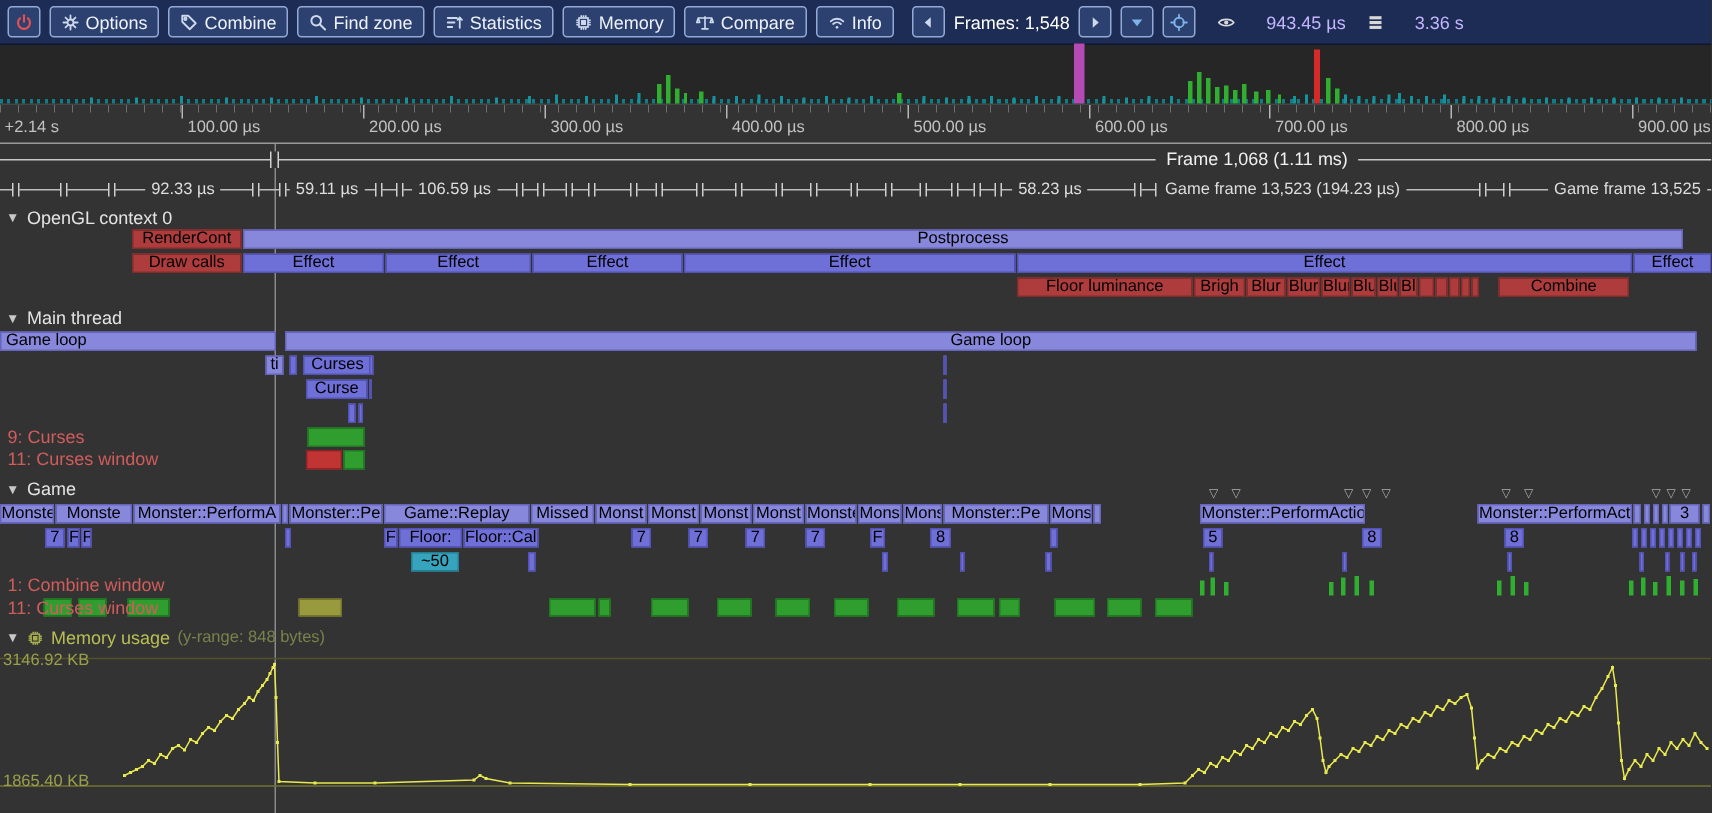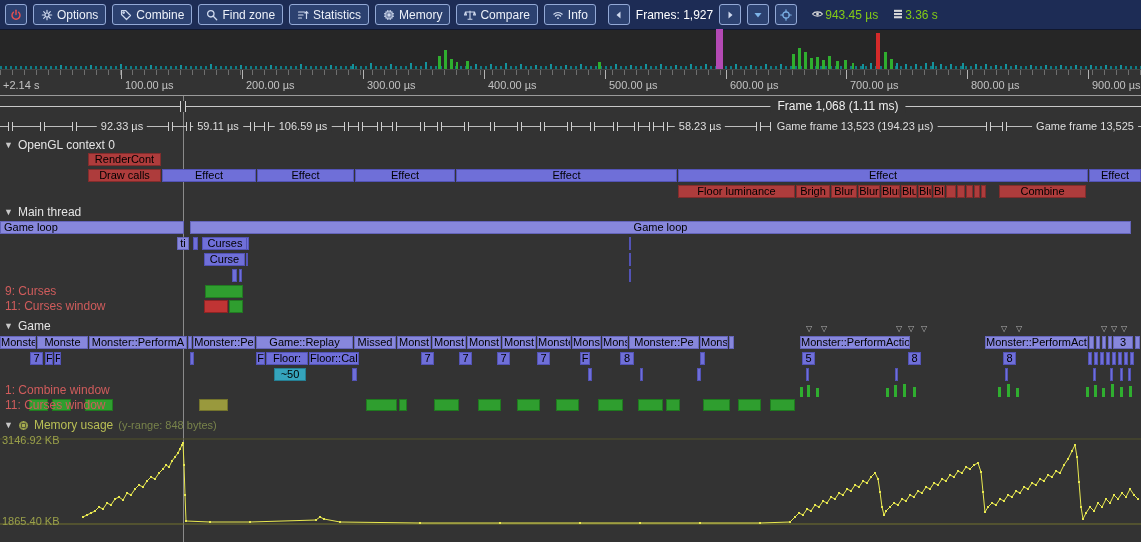--- a/index.html
+++ b/index.html
@@ -14,21 +14,21 @@
     display:flex;align-items:center;gap:6px;padding:0 5px;
   }
   .tbtn{
     display:flex;align-items:center;gap:4px;height:21px;padding:0 7px;box-sizing:border-box;
     background:#2c4170;border:1px solid #93a9d6;border-radius:3px;
     font-size:12px;color:#edf1f9;white-space:nowrap;cursor:default;
   }
   .tbtn.square{padding:0 4px}
   .tbtn svg{display:block}
   .tlabel{font-size:12px;color:#fff;white-space:nowrap}
-  .tstat{display:flex;align-items:flex-start;gap:1px;font-size:12px;color:#84cc16;margin-left:8px;white-space:nowrap}
+  .tstat{display:flex;align-items:center;gap:20px;font-size:12px;color:#c4b5fd;margin-left:8px;white-space:nowrap}
   
   .histogram{height:40px;background:#262626;position:relative;border-bottom:1px solid #454545;box-sizing:border-box}
   .histogram::before{content:"";position:absolute;left:0;right:0;bottom:0;height:3px;
     background:repeating-linear-gradient(90deg,#0e7d85 0 2px,transparent 2px 5px)}
   .hbar{position:absolute;bottom:0}
   
   .ruler{height:26px;position:relative;border-bottom:1px solid #9a9a9a;box-sizing:border-box}
   .ruler::before{content:"";position:absolute;top:0;left:0;right:0;height:5px;
     background:repeating-linear-gradient(90deg,#6f6f6f 0 1px,transparent 1px 12px)}
   .rtick{position:absolute;top:0;width:1px;height:9px;background:#b5b5b5}
@@ -131,21 +131,21 @@
         <path d="M3.4 7a3.8 3.8 0 0 1 5.2 0"></path>
         <circle cx="6" cy="9.2" r="0.9" fill="#cfd9ee" stroke="none"></circle>
       </svg>
     <span>Info</span>
   </div>
   <div class="tbtn square" style="margin-left:6px">
     <svg width="12" height="12" viewBox="0 0 12 12">
         <polygon points="7.5,2.5 3.5,6 7.5,9.5" fill="#cfd9ee"></polygon>
       </svg>
   </div>
-  <span class="tlabel">Frames: 1,927</span>
+  <span class="tlabel">Frames: 1,548</span>
   <div class="tbtn square">
     <svg width="12" height="12" viewBox="0 0 12 12">
         <polygon points="4.5,2.5 8.5,6 4.5,9.5" fill="#cfd9ee"></polygon>
       </svg>
   </div>
   <div class="tbtn square">
     <svg width="12" height="12" viewBox="0 0 12 12">
         <polygon points="2.5,4 9.5,4 6,8.5" fill="#7db3e8"></polygon>
       </svg>
   </div>
@@ -325,20 +325,21 @@
         <rect x="3" y="3" width="6" height="6"></rect>
         <rect x="4.9" y="4.9" width="2.2" height="2.2" fill="#a8ae50"></rect>
         <path d="M4.5 1.2v1.6M6 1.2v1.6M7.5 1.2v1.6M4.5 9.2v1.6M6 9.2v1.6M7.5 9.2v1.6M1.2 4.5h1.6M1.2 6h1.6M1.2 7.5h1.6M9.2 4.5h1.6M9.2 6h1.6M9.2 7.5h1.6"></path>
       </svg>
     <span class="memtitle">Memory usage</span>
     <span class="memrange">(y-range: 848 bytes)</span>
   </div>
   <span class="memlabel" style="top:297px">3146.92 KB</span>
   <span class="memlabel" style="top:378px">1865.40 KB</span>
 <div class="zone c-red" style="left: 88px; top: 16px; width: 73px; height: 13px;">RenderCont</div>
+    <div class="zone c-purple" style="left: 162px; top: 16px; width: 960px; height: 13px;">Postprocess</div>
     <div class="zone c-red" style="left: 88px; top: 32px; width: 73px; height: 13px;">Draw calls</div>
     <div class="zone c-blue" style="left: 162px; top: 32px; width: 94px; height: 13px;">Effect</div>
     <div class="zone c-blue" style="left: 257px; top: 32px; width: 97px; height: 13px;">Effect</div>
     <div class="zone c-blue" style="left: 355px; top: 32px; width: 100px; height: 13px;">Effect</div>
     <div class="zone c-blue" style="left: 456px; top: 32px; width: 221px; height: 13px;">Effect</div>
     <div class="zone c-blue" style="left: 678px; top: 32px; width: 410px; height: 13px;">Effect</div>
     <div class="zone c-blue" style="left: 1089px; top: 32px; width: 52px; height: 13px;">Effect</div>
     <div class="zone c-red" style="left: 678px; top: 48px; width: 117px; height: 13px;">Floor luminance</div>
     <div class="zone c-red" style="left: 796px; top: 48px; width: 34px; height: 13px;">Brigh</div>
     <div class="zone c-red" style="left: 831px; top: 48px; width: 26px; height: 13px;">Blur</div>

